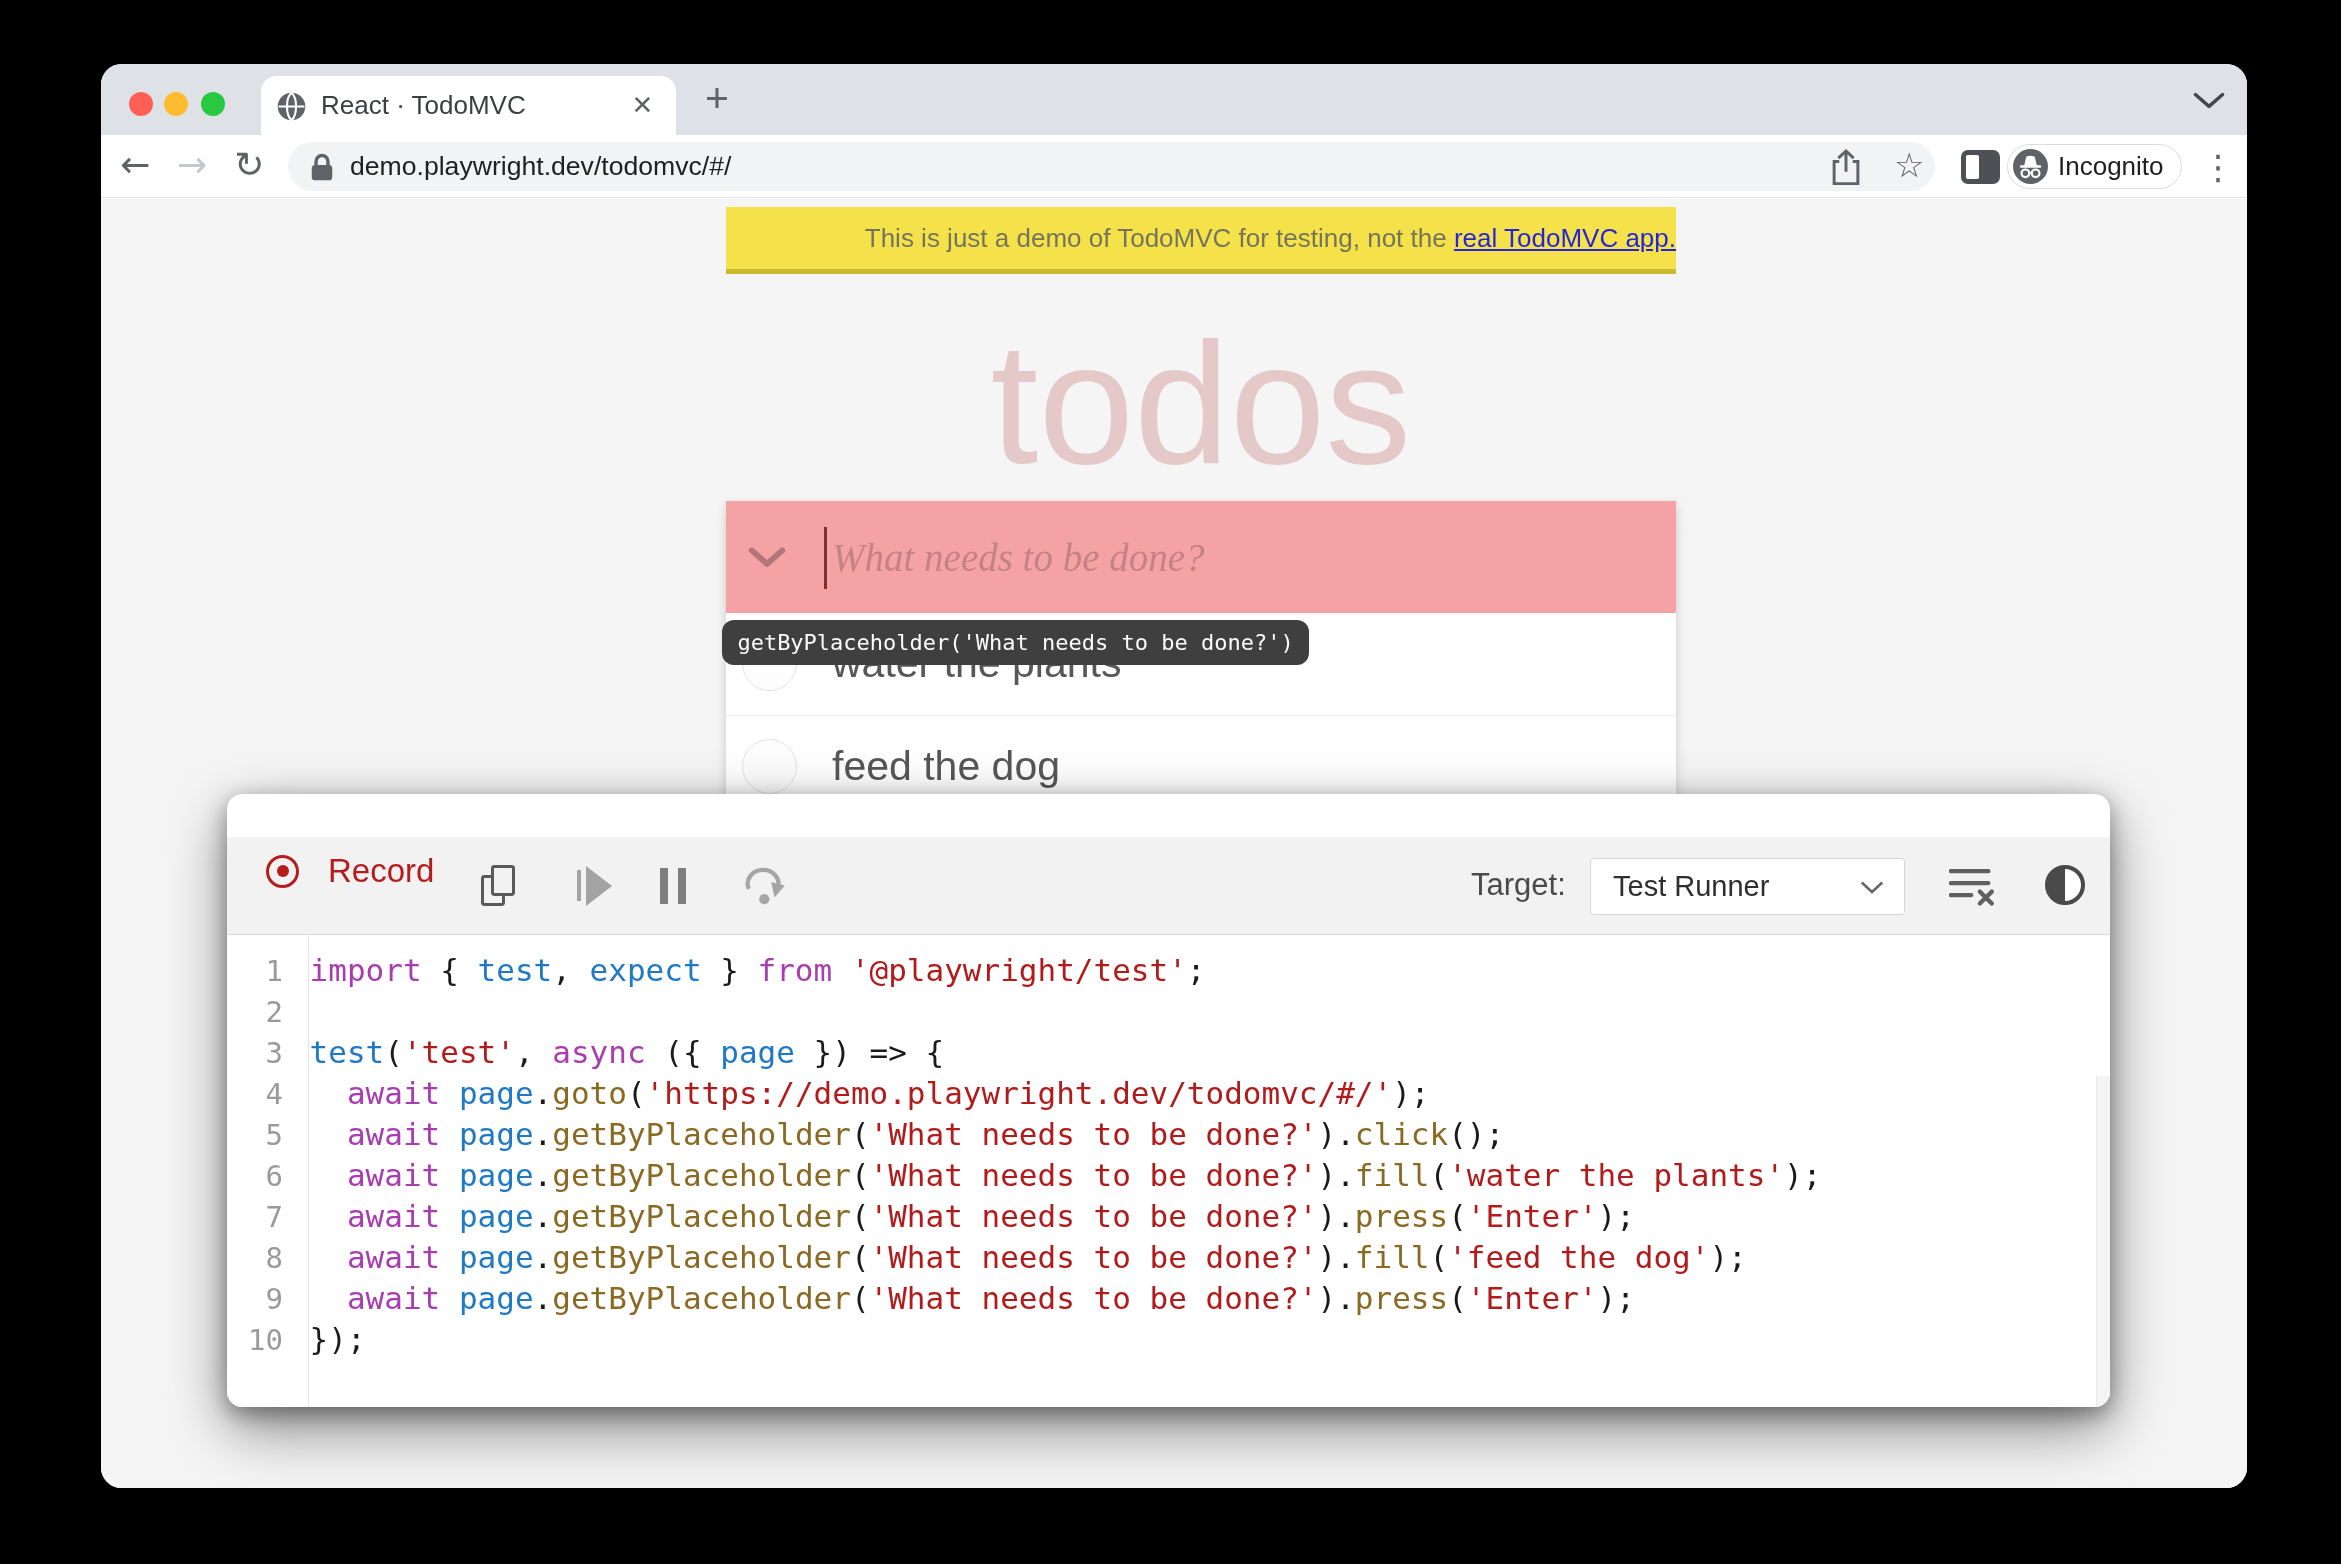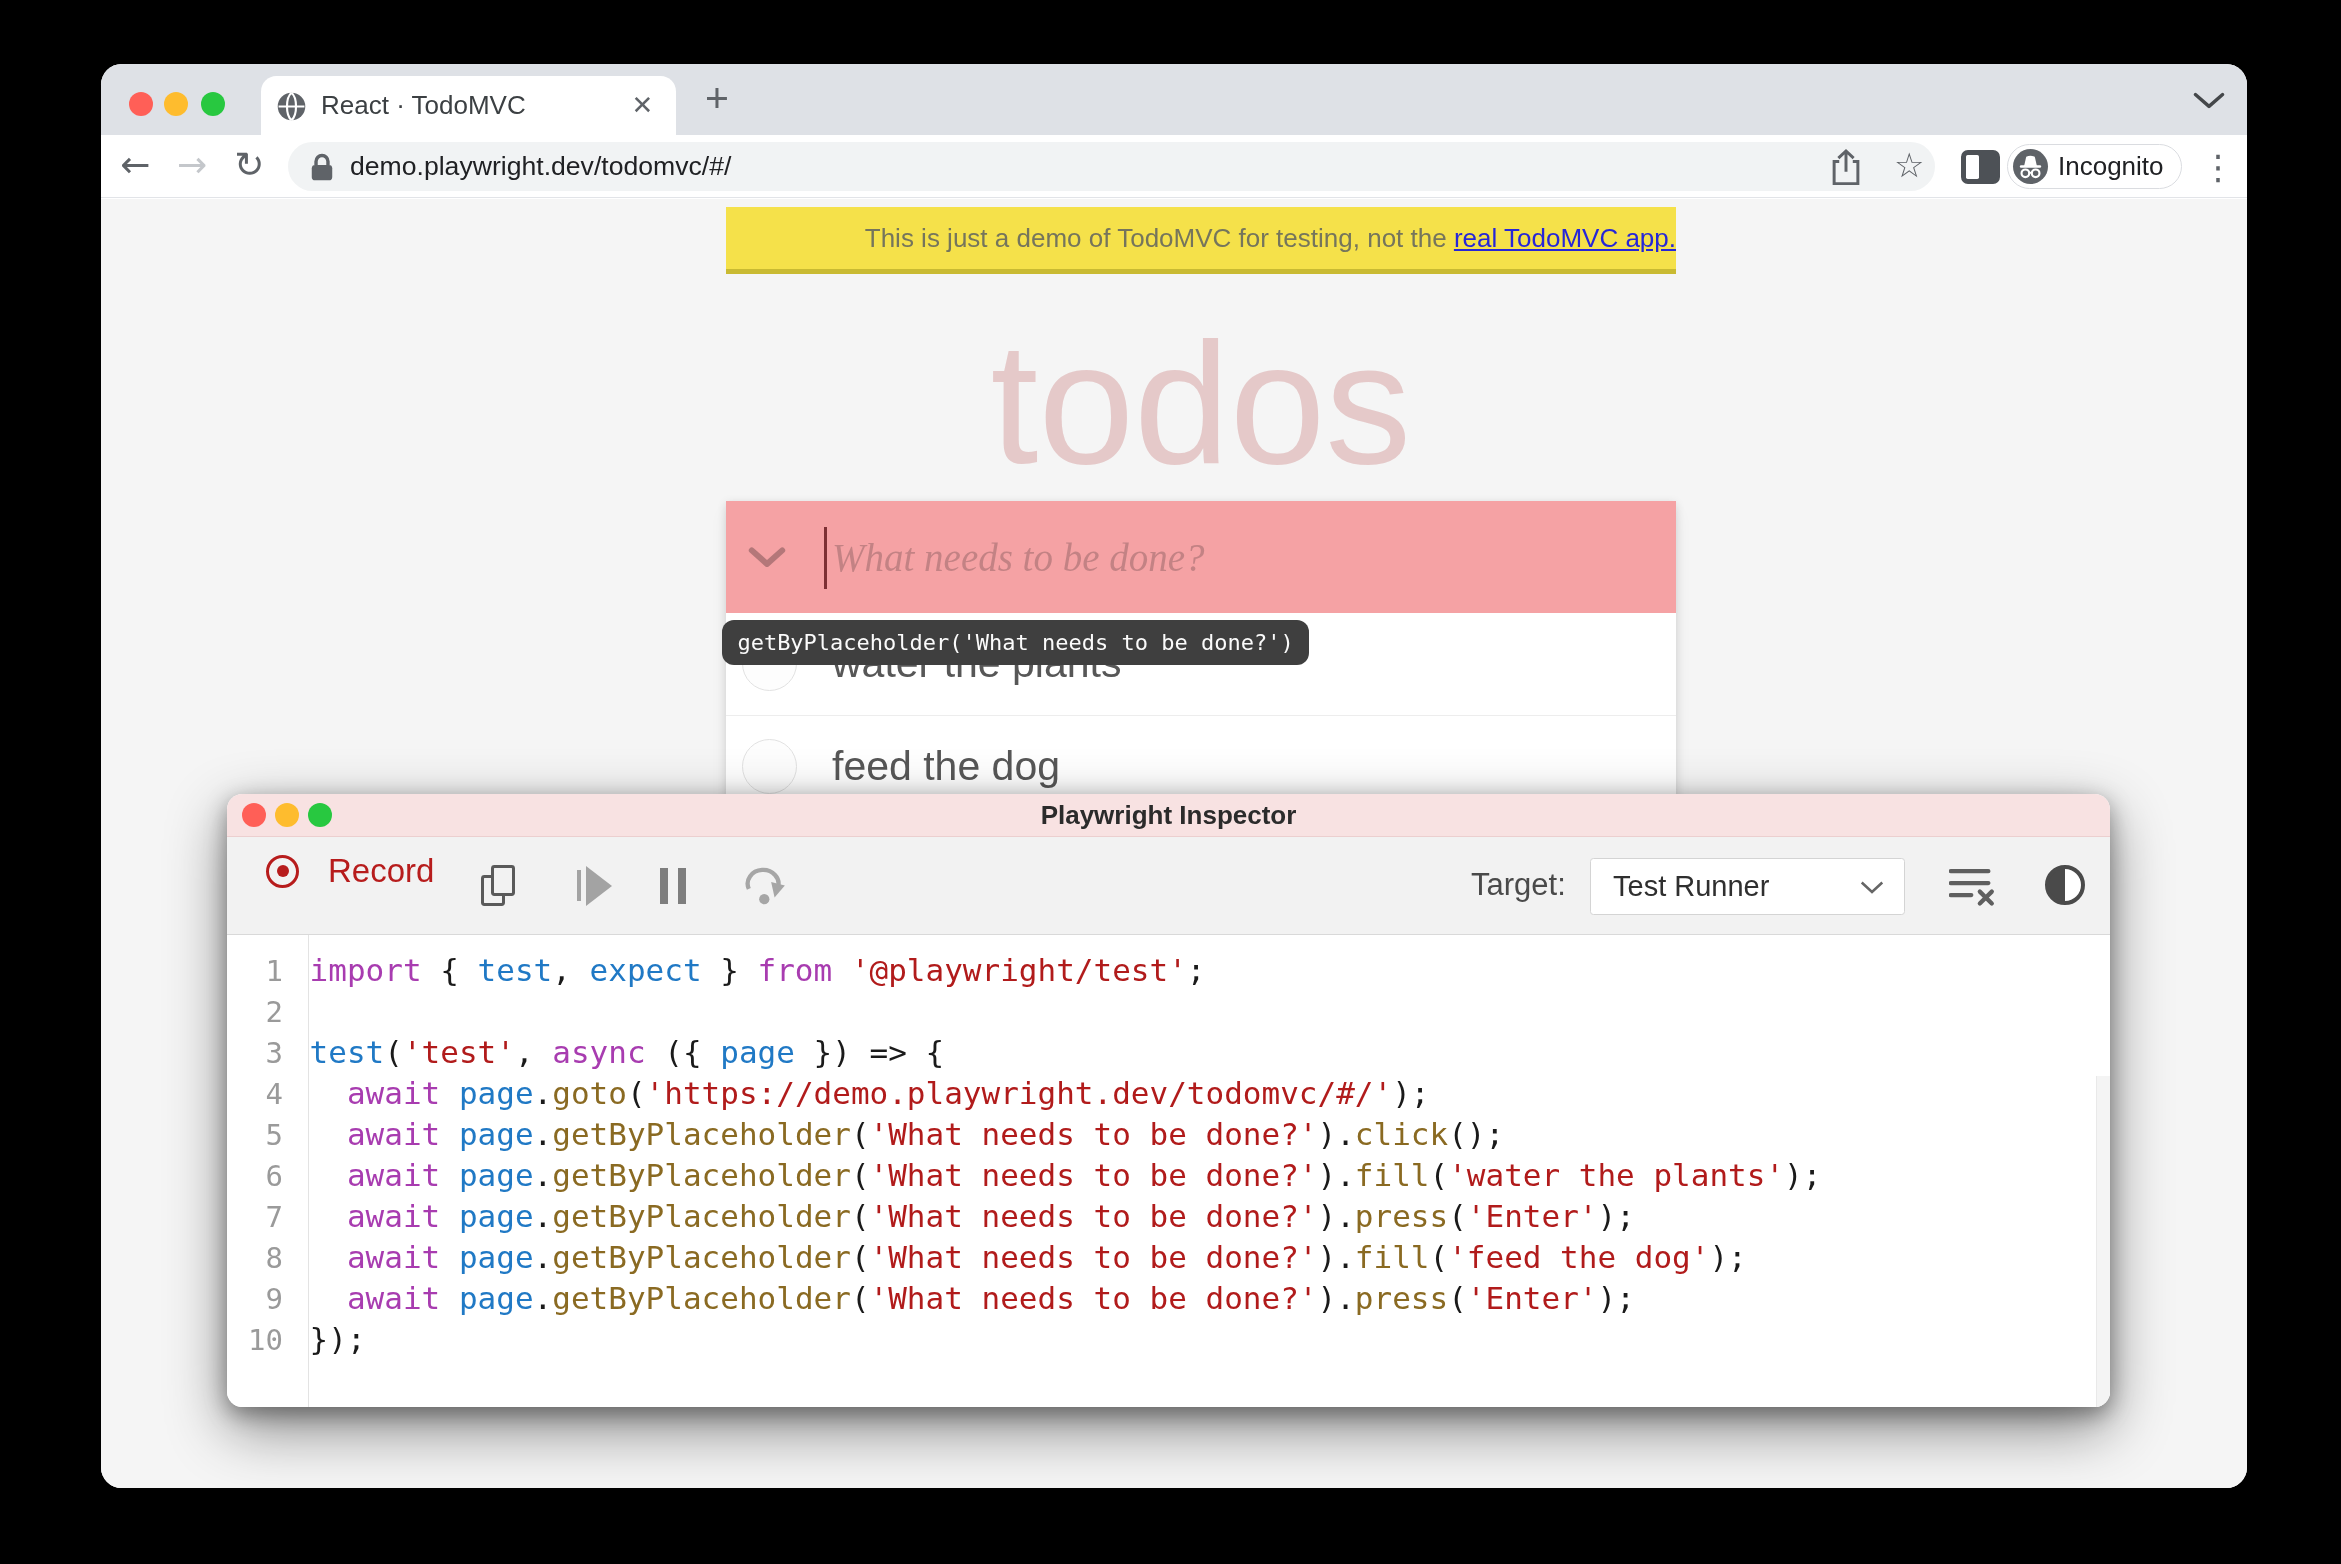--- a/index.html
+++ b/index.html
@@ -216,26 +216,20 @@
         <span class="todo-label">feed the dog</span>
       </div>
     </div>
 
     <div id="locator-tooltip" class="abs">getByPlaceholder('What needs to be done?')</div>
   </div>
 </div>
 
 <div id="inspector" class="abs">
 
-  <div id="insp-titlebar" class="abs">
-    <div class="tl red abs" style="left:14.6px"></div>
-    <div class="tl yellow abs" style="left:48px"></div>
-    <div class="tl green abs" style="left:81px"></div>
-    <div id="insp-title" class="abs">Playwright Inspector</div>
-  </div>
 
   <div id="insp-toolbar" class="abs">
     <div id="record-btn" class="abs">
       <span id="record-icon"></span>
       <span id="record-label">Record</span>
     </div>
 
     <div id="copy-icon" class="abs">
       <span class="pg back"></span>
         <span class="pg front"></span>

